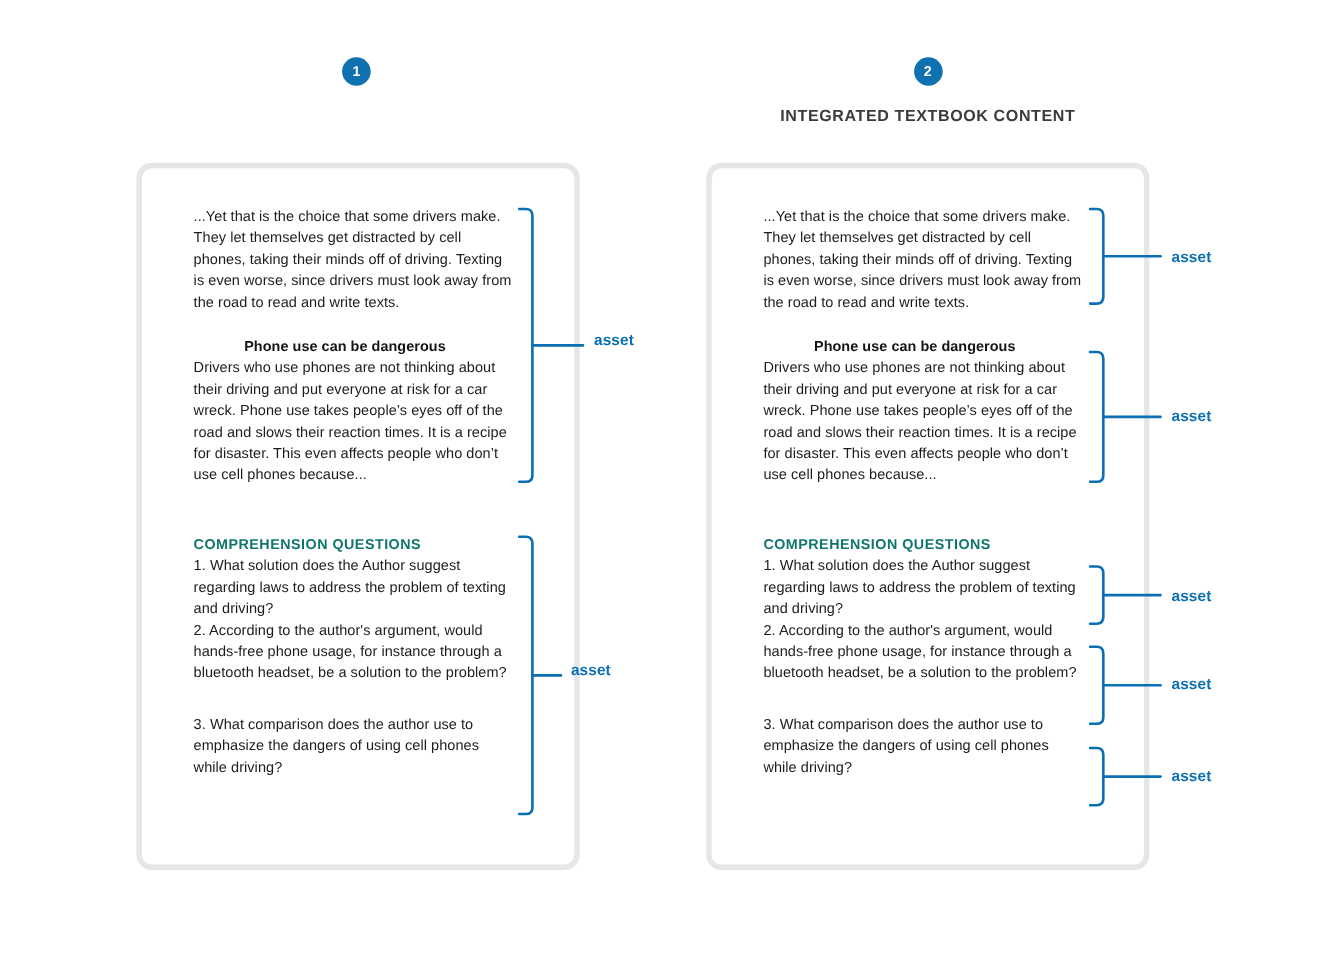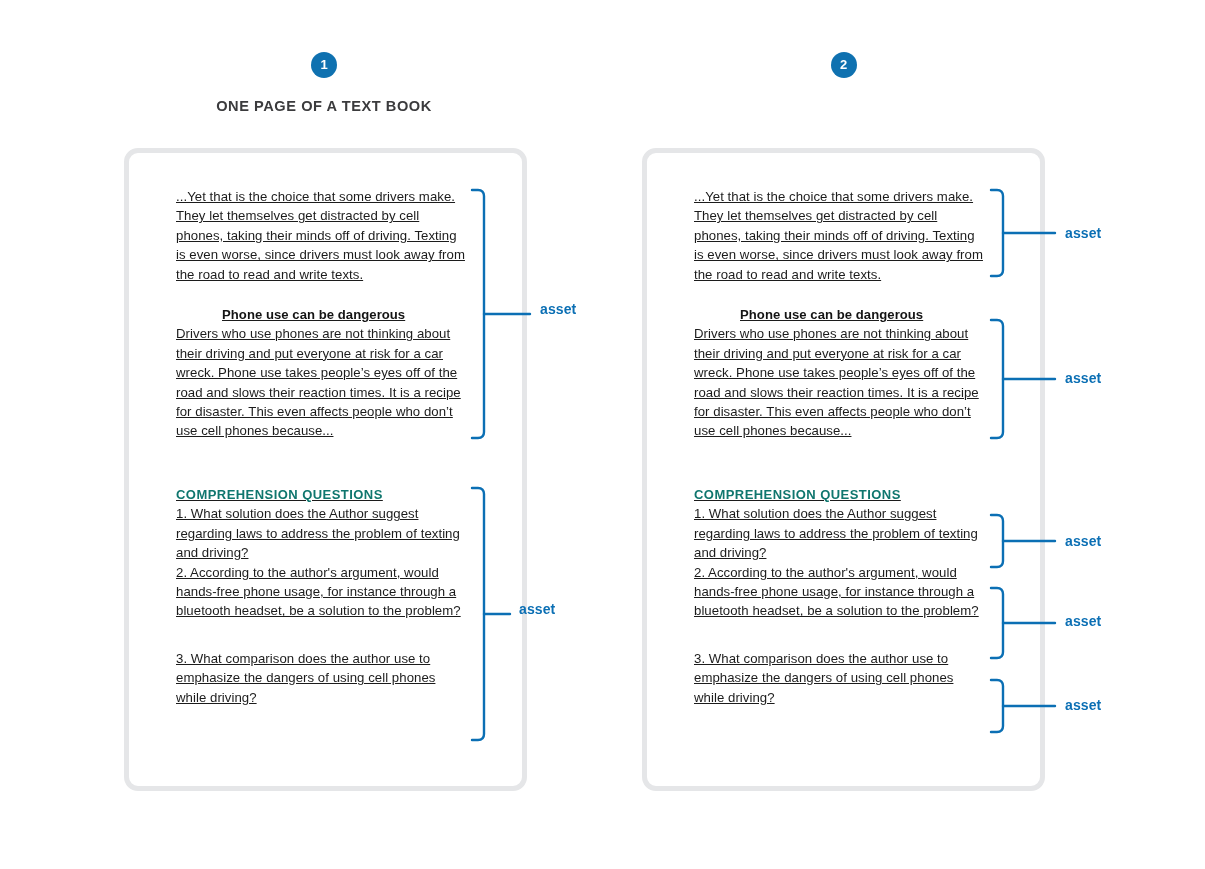--- a/index.html
+++ b/index.html
@@ -51,21 +51,20 @@
     border-radius: 14px;
   }
 
   
   .block {
     position: absolute;
     color: #1c1c1c;
     font-size: 13.2px;
     line-height: 19.4px;
     letter-spacing: 0.05px;
-    text-decoration: underline;
   }
   .block p { margin: 0; }
   .sub-head {
     font-weight: bold;
     font-size: 13.1px;
     letter-spacing: 0.05px;
     margin: 0 0 5px 0;
     color: #141414;
     padding-left: 46px;
   }
@@ -94,21 +93,20 @@
     text-align: right;
   }
 </style>
 </head>
 <body>
 
 <div id="stage">
 
   <div class="col-head" style="left:124px; top:52px; width:400px;">
     <div class="badge">1</div>
-    <div class="col-title">ONE PAGE OF A TEXT BOOK</div>
   </div>
 
   <div class="card" style="left:124px; top:148px; width:403px; height:643px;"></div>
 
   <div class="block" style="left:176px; top:187px; width:289px;">
     <p>...Yet that is the choice that some drivers make. They let themselves get distracted by cell phones, taking their minds off of driving. Texting is even worse, since drivers must look away from the road to read and write texts.</p>
   </div>
 
   <div class="block" style="left:176px; top:305px; width:289px;">
     <p class="sub-head">Phone use can be dangerous</p>
@@ -133,20 +131,21 @@
   <div class="bracket" style="left:470px; top:486px; width:40px; height:256px;">
     <svg width="40" height="256" viewBox="0 0 40 256" fill="none" aria-hidden="true">
       <path d="M2 2 H8 Q14 2 14 8 V248 Q14 254 8 254 H2" stroke="#0b6fb4" stroke-width="2.4" fill="none" stroke-linecap="round" stroke-linejoin="round"></path>
       <path d="M14 128 H40" stroke="#0b6fb4" stroke-width="2.4" stroke-linecap="round"></path>
     </svg>
   </div>
   <div class="asset-label" style="left:519px; top:601px;">asset</div>
 
   <div class="col-head" style="left:642px; top:52px; width:403px;">
     <div class="badge">2</div>
+    <div class="col-title">INTEGRATED TEXTBOOK CONTENT</div>
   </div>
 
   <div class="card" style="left:642px; top:148px; width:403px; height:643px;"></div>
 
   <div class="block" style="left:694px; top:187px; width:289px;">
     <p>...Yet that is the choice that some drivers make. They let themselves get distracted by cell phones, taking their minds off of driving. Texting is even worse, since drivers must look away from the road to read and write texts.</p>
   </div>
 
   <div class="block" style="left:694px; top:305px; width:289px;">
     <p class="sub-head">Phone use can be dangerous</p>

